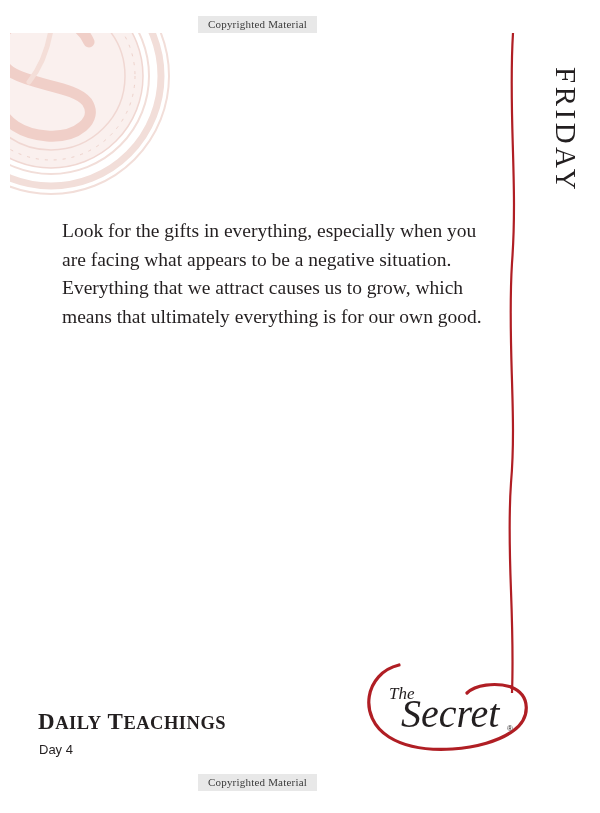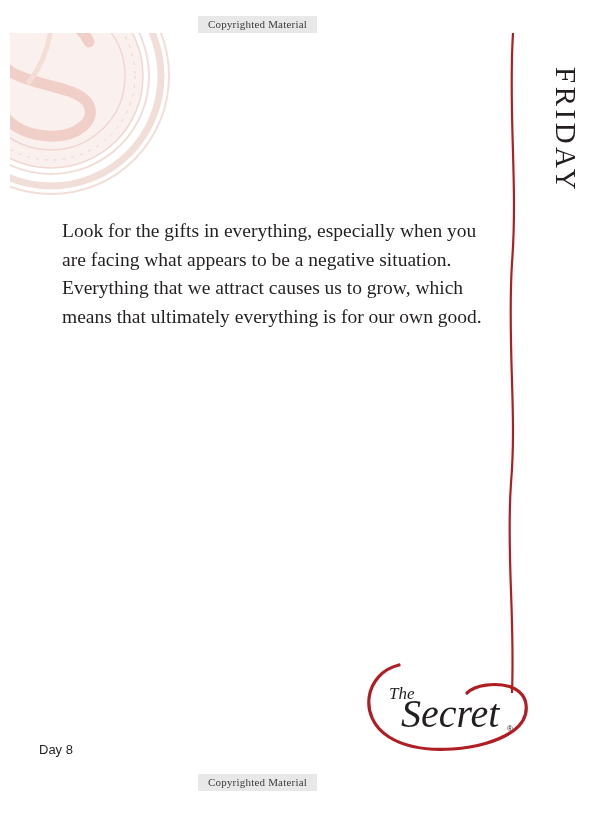--- a/index.html
+++ b/index.html
@@ -174,22 +174,26 @@
     <svg class="rule" viewBox="0 0 30 660" preserveAspectRatio="none" xmlns="http://www.w3.org/2000/svg">
       <path d="M 15 0 C 10 80, 20 150, 14 230 C 9 310, 19 380, 13 450 C 8 520, 17 580, 14 660" fill="none" stroke="#b01e24" stroke-width="2.2" stroke-linecap="round"></path>
     </svg>
 
     <div class="weekday">FRIDAY</div>
 
     <div class="body-copy">
       <p>Look for the gifts in everything, especially when you are facing what appears to be a negative situation. Everything that we attract causes us to grow, which means that ultimately everything is for our own good.</p>
     </div>
 
-
-    <div class="footer-day">Day 8</div>
+    <div class="footer-title">
+      <span>D</span><span class="small-caps">AILY</span>
+      <span>T</span><span class="small-caps">EACHINGS</span>
+    </div>
+
+    <div class="footer-day">Day 4</div>
 
     <svg class="logo" viewBox="0 0 185 100" xmlns="http://www.w3.org/2000/svg">
 
       <path d="M 44 10 C 10 18, 2 62, 34 82 C 66 102, 130 96, 158 76 C 176 63, 176 40, 156 32" fill="none" stroke="#b01e24" stroke-width="3.2" stroke-linecap="round"></path>
       <path d="M 156 32 C 140 27, 120 30, 112 38" fill="none" stroke="#b01e24" stroke-width="3.2" stroke-linecap="round"></path>
 
       <text x="34" y="44" font-family="Liberation Serif, serif" font-style="italic" font-size="17" fill="#231f20">The</text>
 
       <text x="46" y="72" font-family="Liberation Serif, serif" font-style="italic" font-size="40" fill="#231f20">Secret</text>
 

